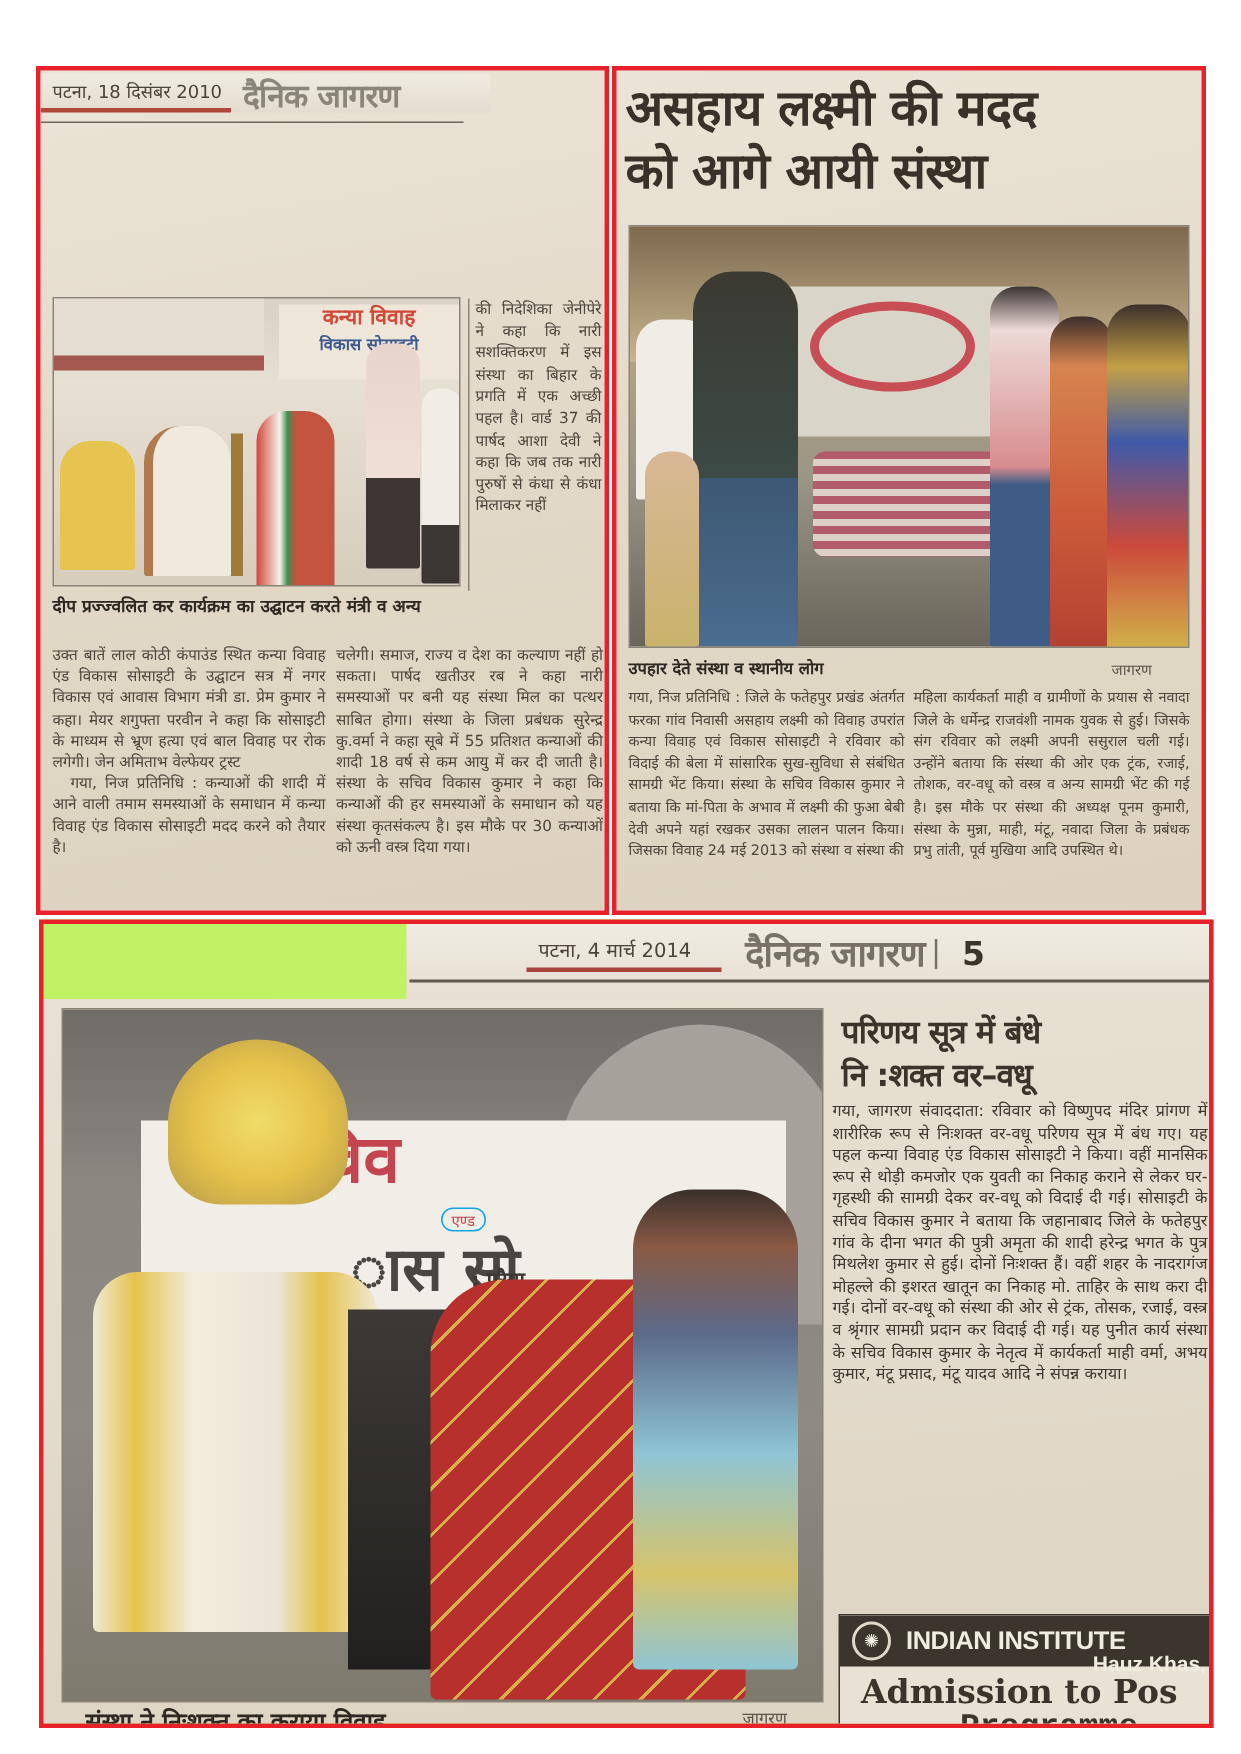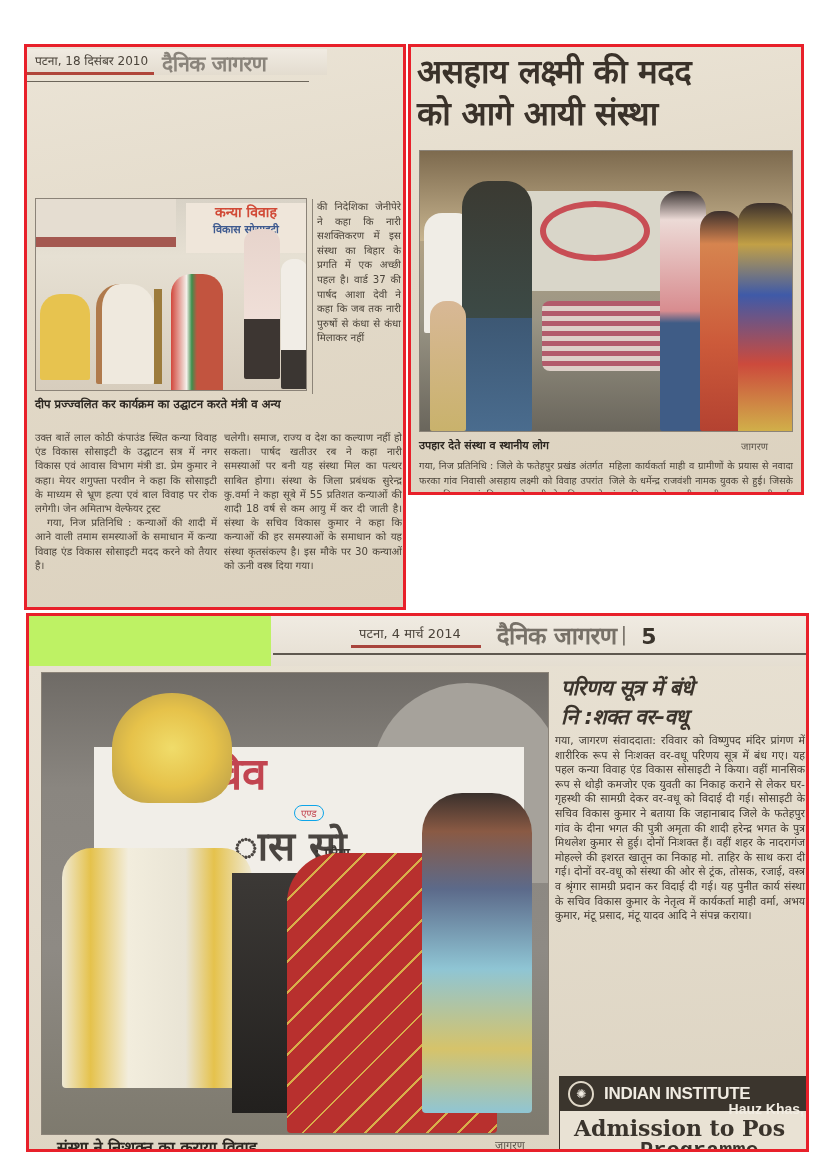--- a/index.html
+++ b/index.html
@@ -18,21 +18,21 @@
   .headline { position: absolute; font-weight: bold; color: #3a322a; line-height: 1.12; letter-spacing: -0.5px; }
   .photo { position: absolute; border: 1px solid #8b8378; overflow: hidden; }
   .caption { position: absolute; font-size: 11.5px; color: #2d2822; font-weight: bold; white-space: nowrap; }
   .credit { position: absolute; font-size: 10px; color: #5b544a; }
   .col { position: absolute; font-size: 10.2px; line-height: 14.2px; color: #4c453b; text-align: justify; }
   .col p { text-indent: 0; }
   .col p + p { text-indent: 12px; }
   .vrule { position: absolute; width: 1px; background: #8c8478; }
 
   
-  #p2 { left: 408px; top: 44px; width: 396px; height: 451px; }
+  #p2 { left: 408px; top: 44px; width: 396px; height: 566px; }
 
   
   #p3 { left: 26px; top: 613px; width: 783px; height: 539px; background: #bef264; }
   #p3 .clip { position: absolute; left: 0; top: 50px; width: 777px; height: 483px; background: linear-gradient(175deg, #e8e1d3 0%, #ddd4c2 100%); }
   #p3 .mastarea { position: absolute; left: 242px; top: 0; width: 535px; height: 54px; background: linear-gradient(180deg,#f0ebe2,#e4ddd0); }
   .ad { position: absolute; border: 1.5px solid #3a342c; background: #e9e2d4; overflow: hidden; }
   .ad .top { background: #3b352d; color: #f1ece2; height: 34px; display: flex; align-items: center; padding-left: 8px; }
   .ad .seal { width: 26px; height: 26px; border-radius: 50%; border: 2px solid #e0d8c8; display: flex; align-items: center; justify-content: center; font-size: 12px; margin-right: 10px; }
   .ad .inst { font-weight: bold; font-size: 17px; letter-spacing: -0.3px; white-space: nowrap; font-family: "Liberation Sans", sans-serif; }
   .ad .loc { position: absolute; top: 24px; right: 4px; font-size: 14px; font-weight: bold; color: #f1ece2; font-family: Liberation Sans, sans-serif; }
@@ -125,21 +125,21 @@
       </div>
       <div style="position:absolute;left:70px;top:20px;width:120px;height:110px;background:radial-gradient(ellipse at center,#f0dc6a 0%,#e6c24a 50%,#b59a4a 100%);border-radius:50% 50% 30% 30%;"></div>
       <div style="position:absolute;left:20px;top:175px;width:190px;height:240px;background:linear-gradient(90deg,#efe9d4 0%,#e5c24c 15%,#f2eddd 35%,#e9e4d5 65%,#e5c24c 80%,#efe9d4 100%);border-radius:30px 30px 4px 4px;"></div>
       <div style="position:absolute;left:190px;top:200px;width:110px;height:240px;background:linear-gradient(180deg,#3c3936 0%,#22201e 100%);"></div>
       <div style="position:absolute;left:245px;top:180px;width:210px;height:280px;background:repeating-linear-gradient(135deg,#b8302e 0 10px,#d8ae4a 10px 12px,#b8302e 12px 22px);border-radius:50px 60px 4px 4px;"></div>
       <div style="position:absolute;left:380px;top:120px;width:110px;height:320px;background:linear-gradient(180deg,#3a302c 0%,#8a5a44 12%,#5c6a8a 30%,#8fc5d4 55%,#d6c36a 80%,#8fc5d4 100%);border-radius:40px 40px 4px 4px;"></div>
     </div>
     <div class="caption" style="left:28px;top:470px;font-size:16px;">संस्था ने निःशक्त का कराया विवाह</div>
     <div class="credit" style="left:466px;top:471px;font-size:11px;">जागरण</div>
 
-    <div class="headline" style="left:532px;top:8px;font-size:21px;line-height:29px;color:#3b342c;font-style:italic;">
+    <div class="headline" style="left:532px;top:8px;font-size:21px;line-height:29px;color:#3b342c;">
       <div>परिणय सूत्र में बंधे</div>
       <div>नि :शक्त वर–वधू</div>
     </div>
     <div class="col" style="left:526px;top:68px;width:250px;font-size:10.8px;line-height:14.6px;color:#3f3830;">गया, जागरण संवाददाता: रविवार को विष्णुपद मंदिर प्रांगण में शारीरिक रूप से निःशक्त वर-वधू परिणय सूत्र में बंध गए। यह पहल कन्या विवाह एंड विकास सोसाइटी ने किया। वहीं मानसिक रूप से थोड़ी कमजोर एक युवती का निकाह कराने से लेकर घर-गृहस्थी की सामग्री देकर वर-वधू को विदाई दी गई। सोसाइटी के सचिव विकास कुमार ने बताया कि जहानाबाद जिले के फतेहपुर गांव के दीना भगत की पुत्री अमृता की शादी हरेन्द्र भगत के पुत्र मिथलेश कुमार से हुई। दोनों निःशक्त हैं। वहीं शहर के नादरागंज मोहल्ले की इशरत खातून का निकाह मो. ताहिर के साथ करा दी गई। दोनों वर-वधू को संस्था की ओर से ट्रंक, तोसक, रजाई, वस्त्र व श्रृंगार सामग्री प्रदान कर विदाई दी गई। यह पुनीत कार्य संस्था के सचिव विकास कुमार के नेतृत्व में कार्यकर्ता माही वर्मा, अभय कुमार, मंटू प्रसाद, मंटू यादव आदि ने संपन्न कराया।</div>
 
     <div class="ad" style="left:530px;top:410px;width:250px;height:75px;">
       <div class="top">
         <span class="seal">✺</span>
         <span class="inst">INDIAN INSTITUTE</span>
       </div>

